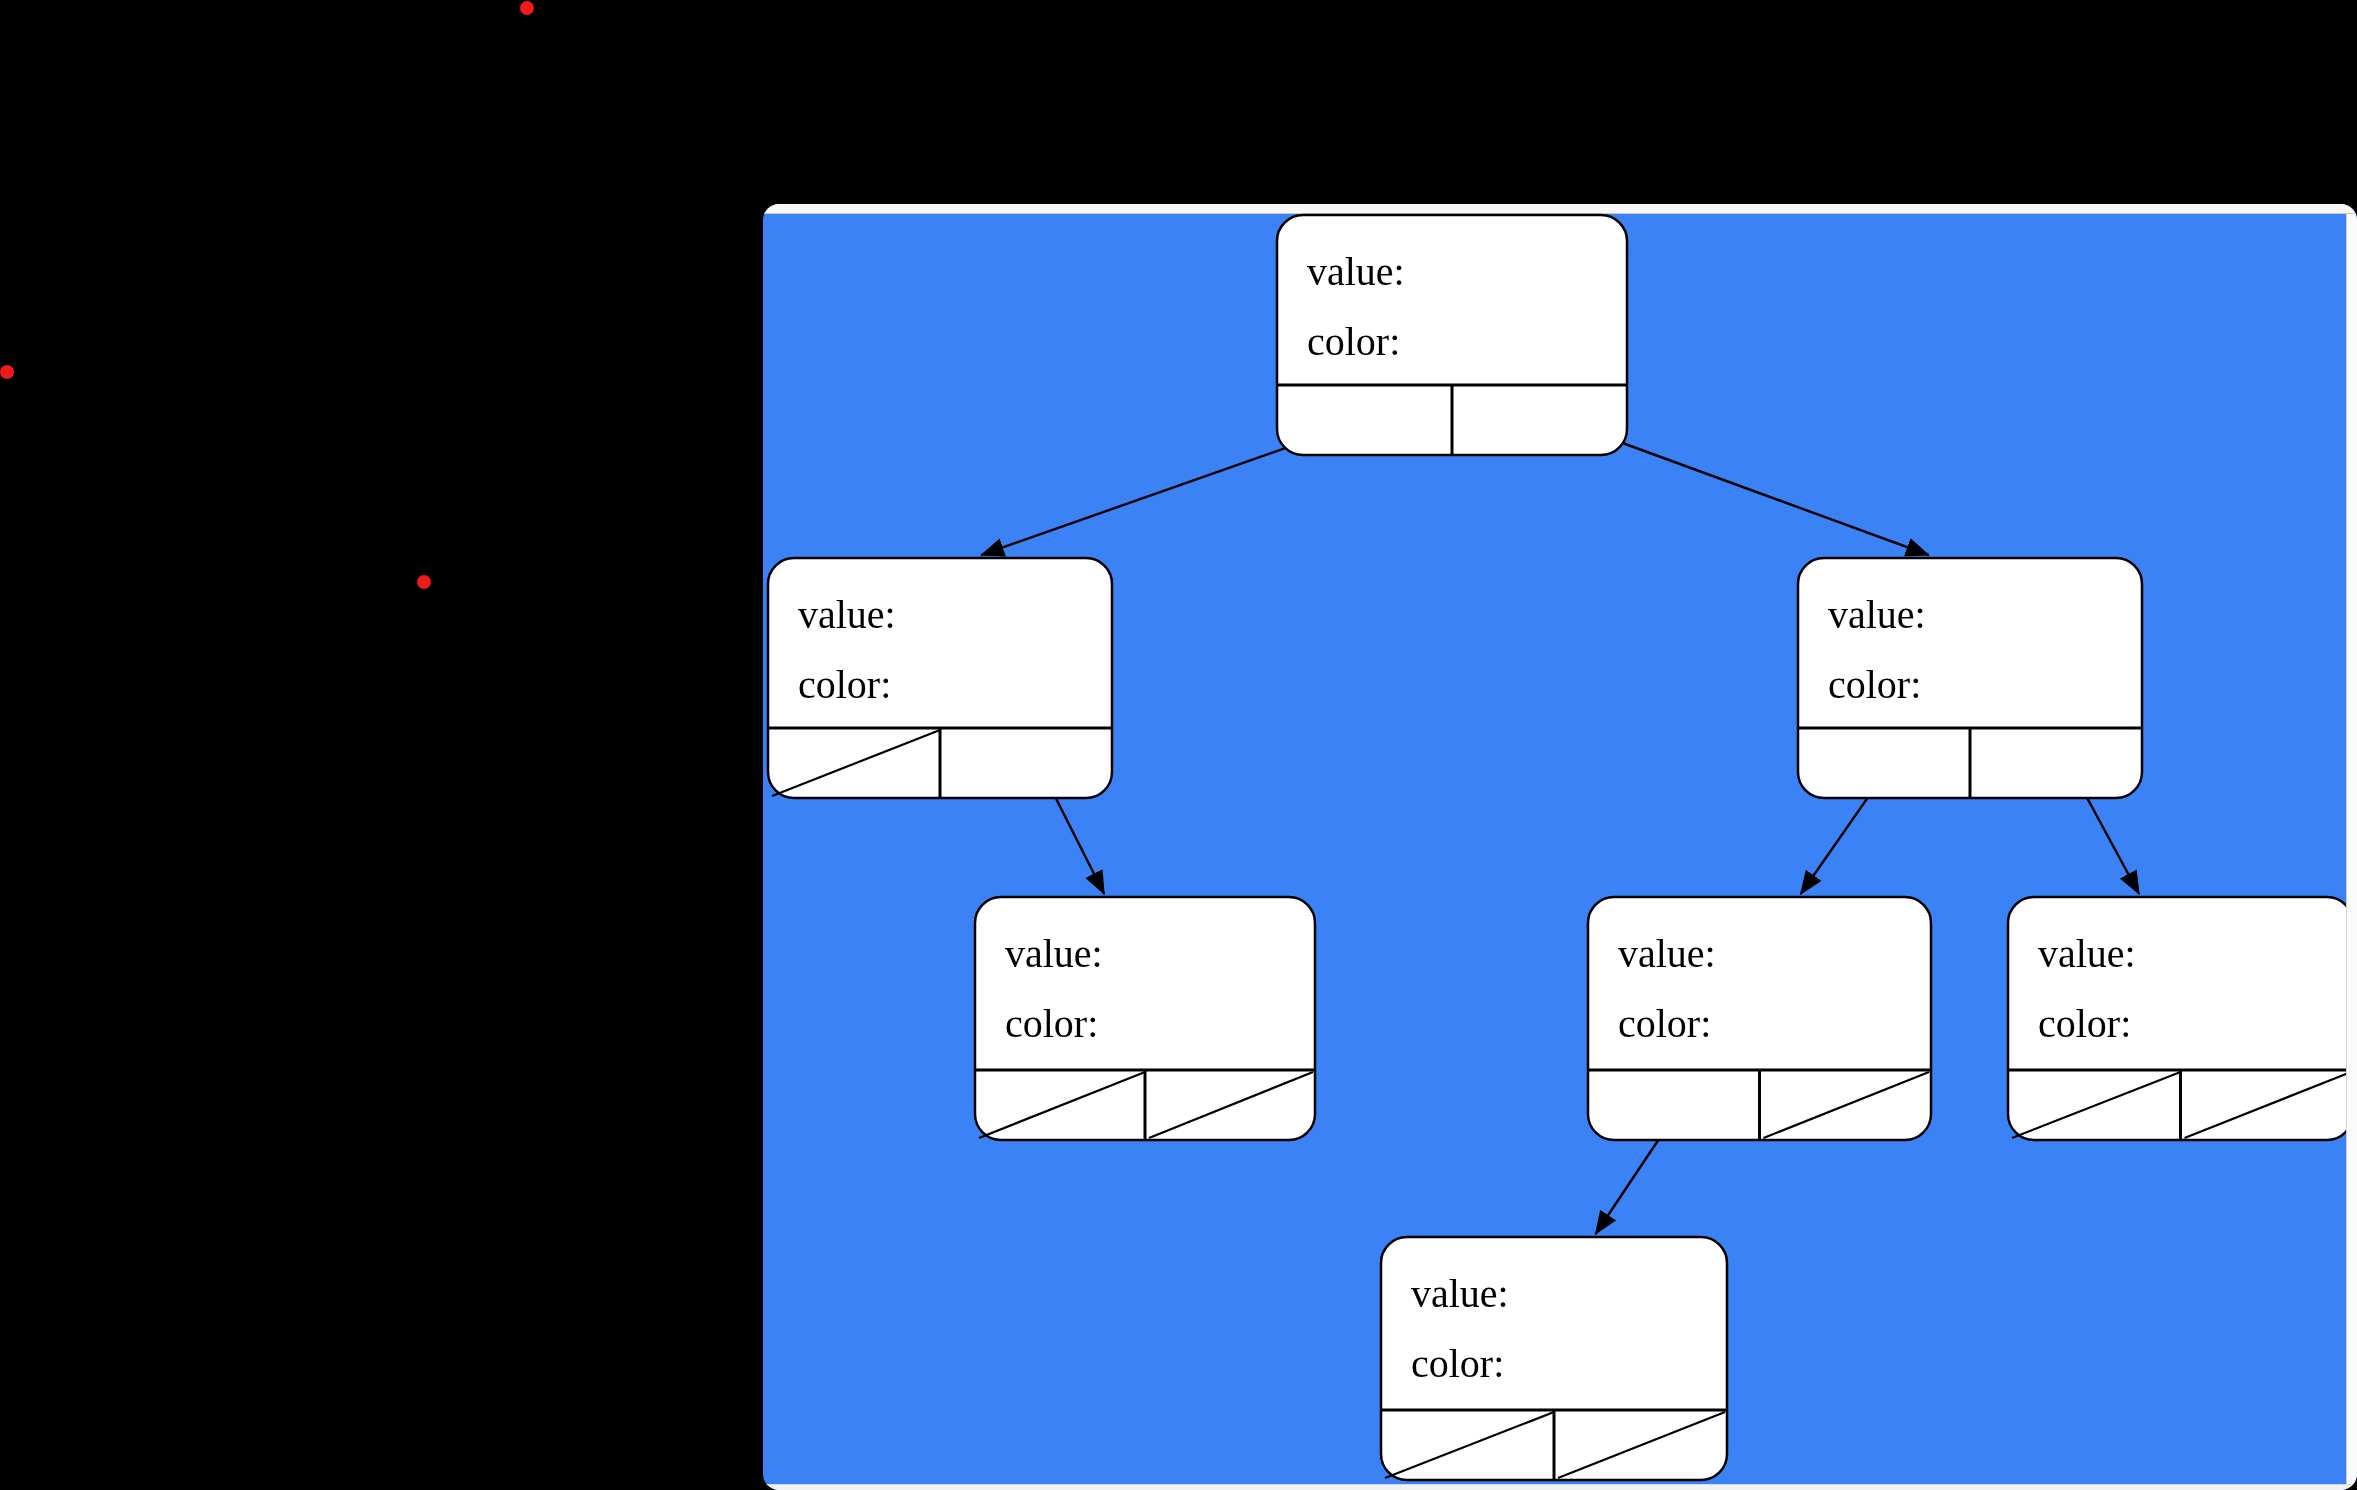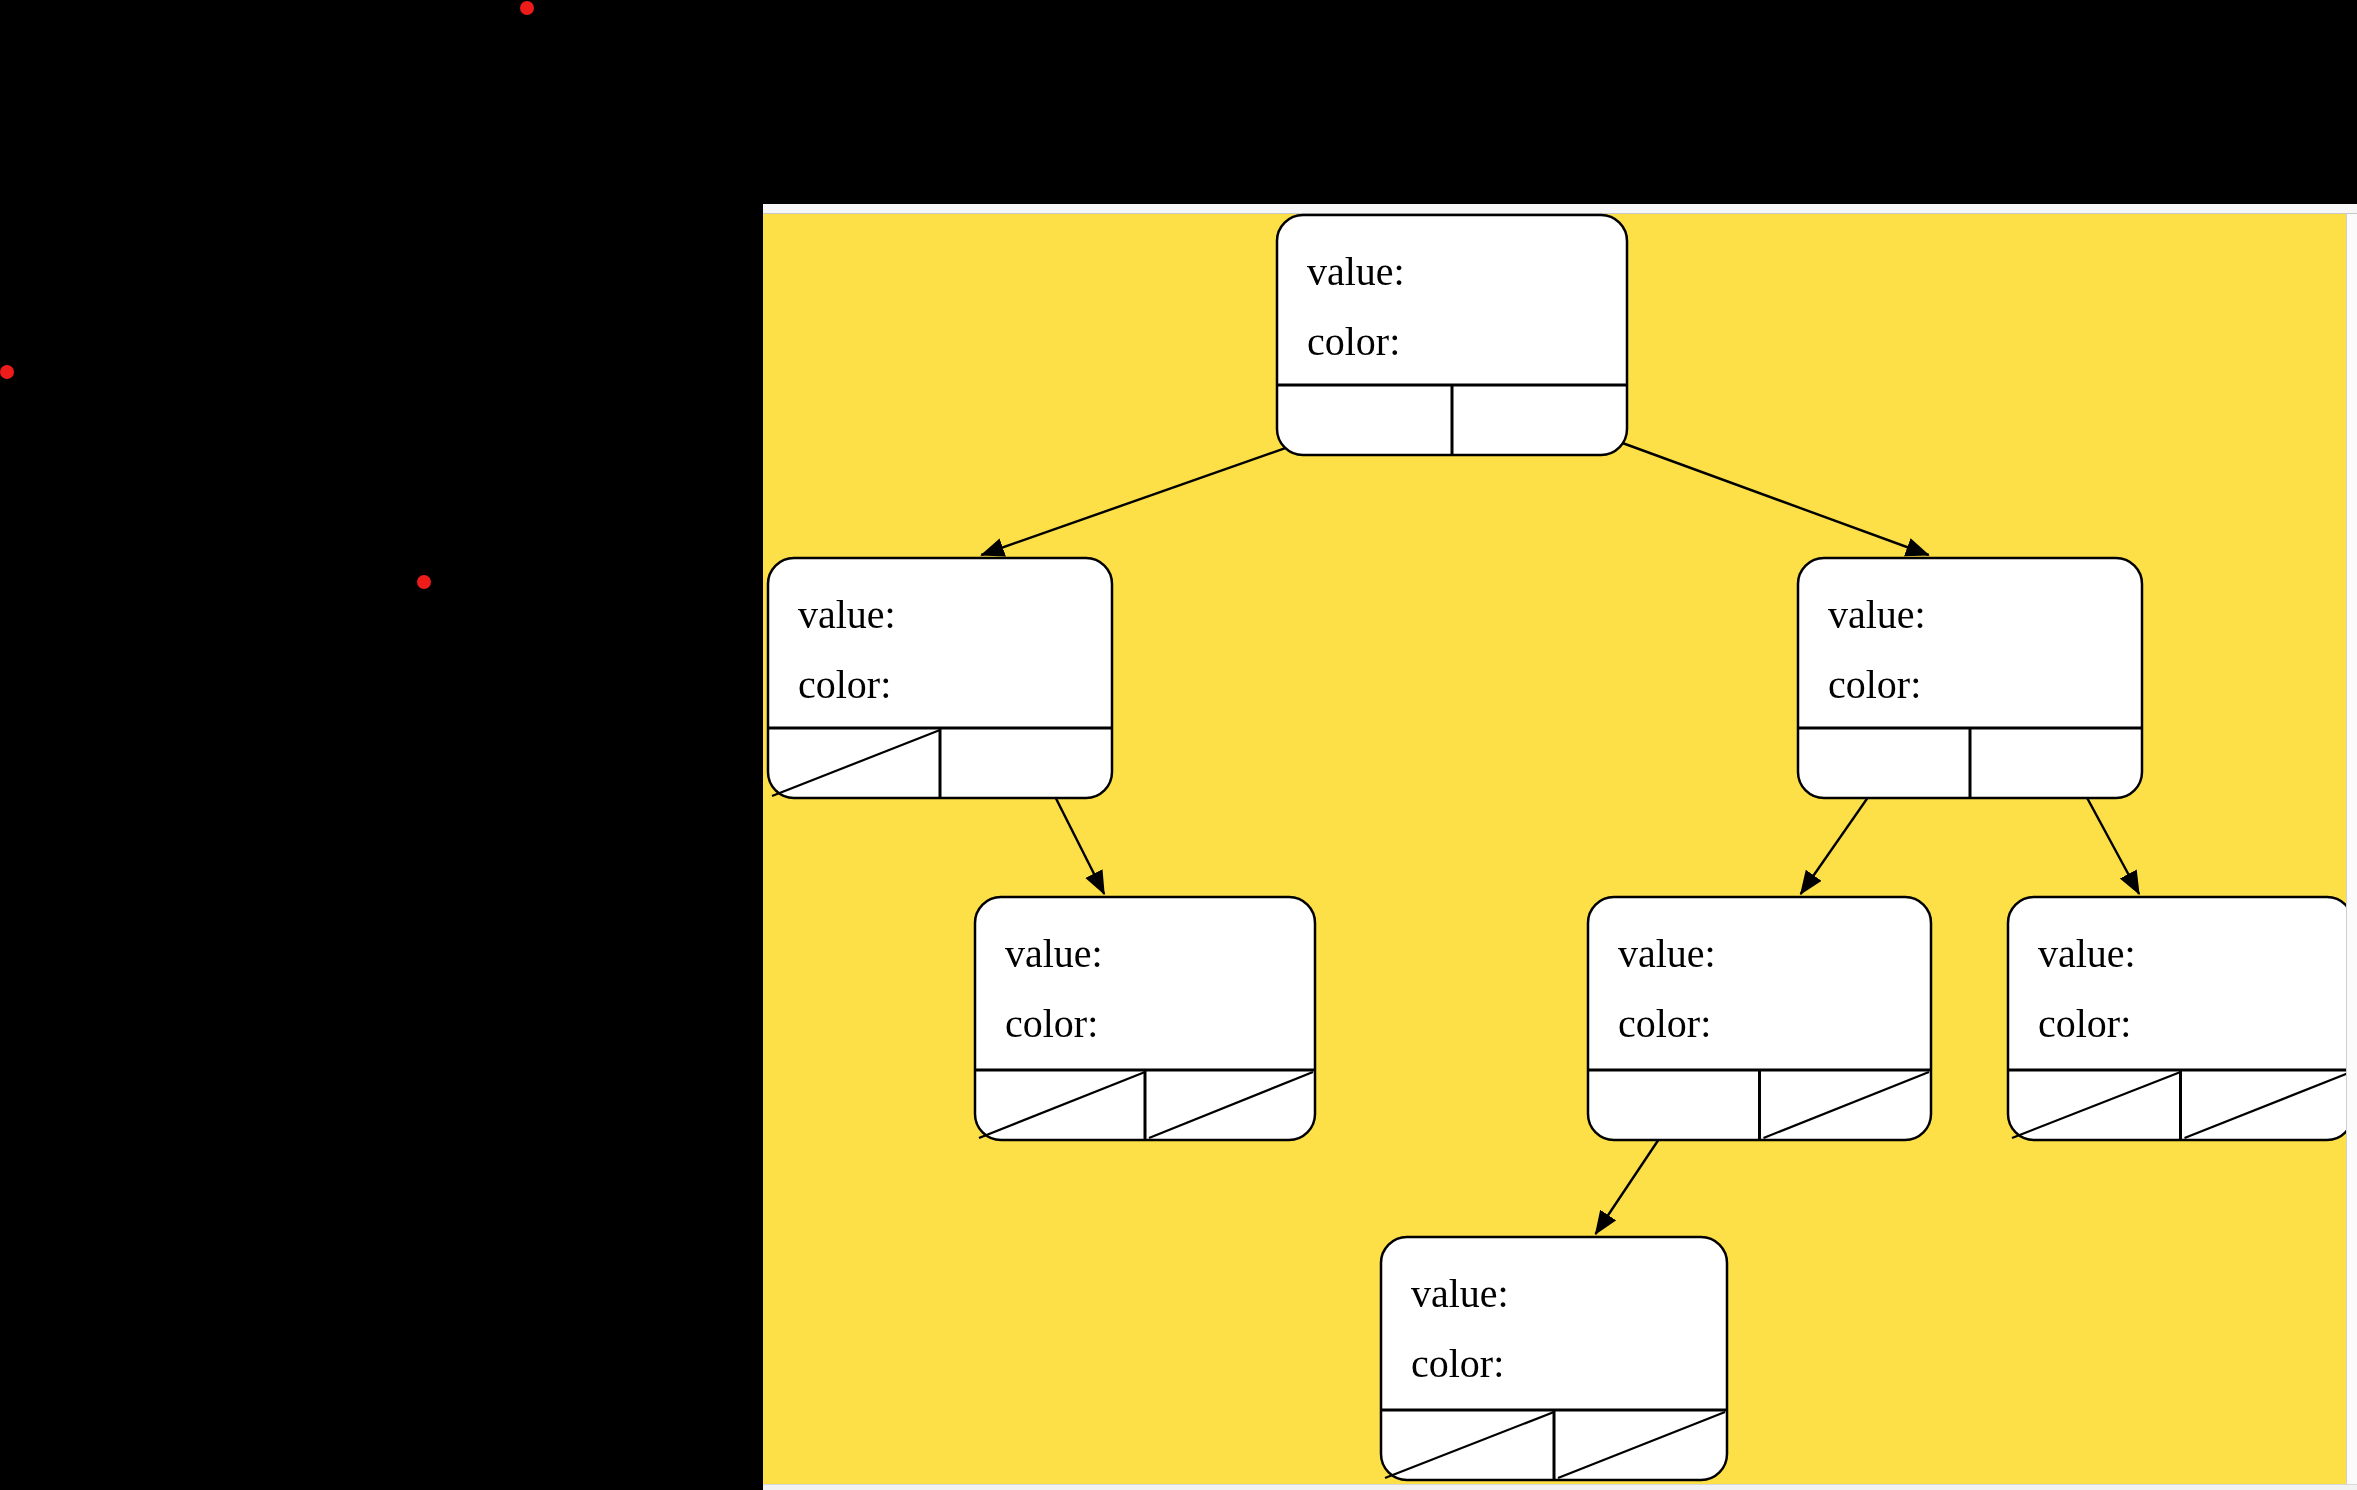--- a/index.html
+++ b/index.html
@@ -34,22 +34,23 @@
     background: #ee1b1b;
   }
 
   
   .diagram-panel {
     position: absolute;
     left: 763px;
     top: 204px;
     width: 1594px;
     height: 1286px;
-    background: #fde047;
+    background: #3b82f6;
     overflow: hidden;
+    border-radius: 16px;
   }
 
   .panel-topbar {
     position: absolute;
     left: 0; top: 0;
     width: 100%;
     height: 10px;
     background: #f7f7f7;
     border-bottom: 1px solid #c8c8c8;
     box-sizing: border-box;

